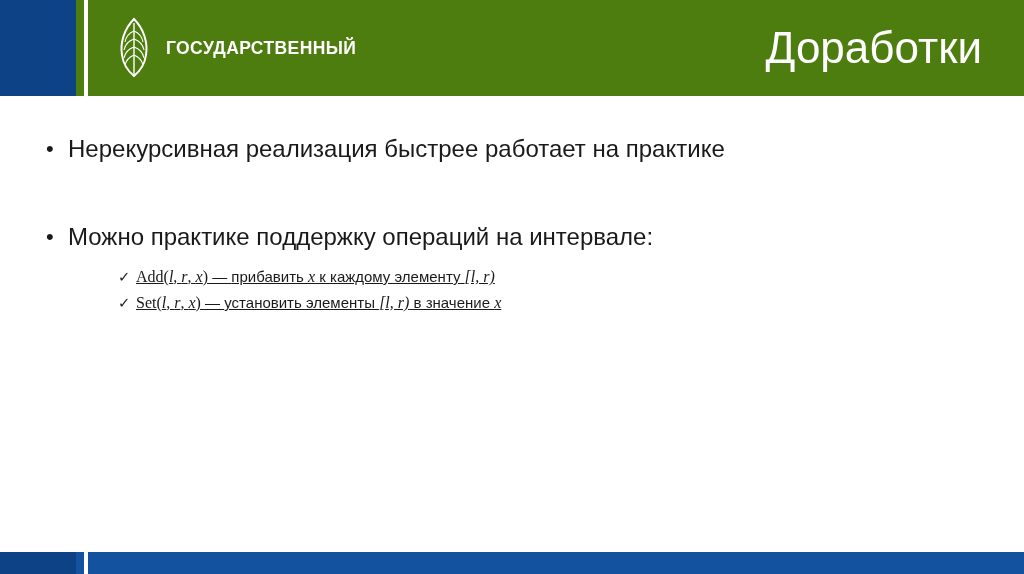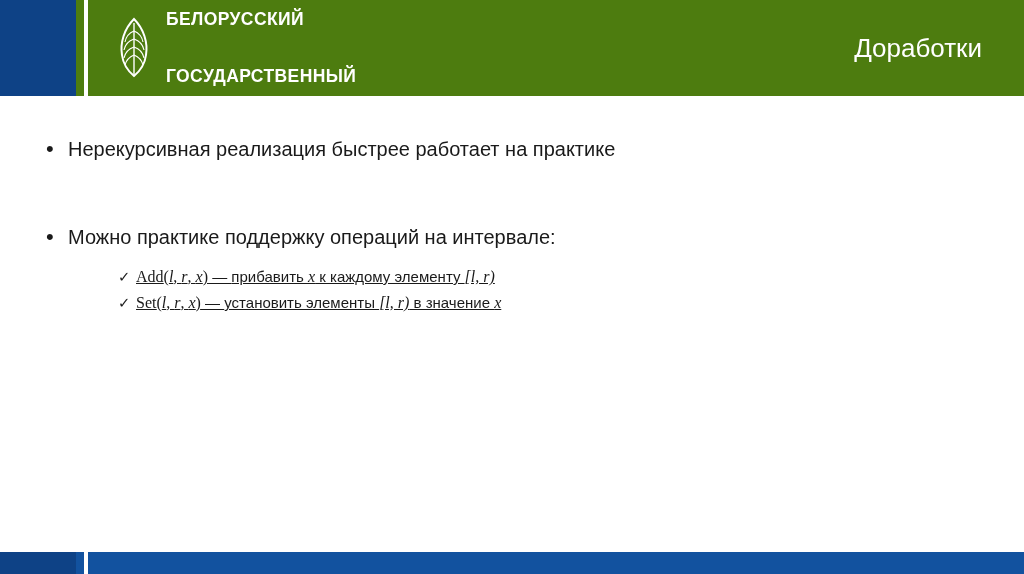--- a/index.html
+++ b/index.html
@@ -67,21 +67,21 @@
     font-weight: bold;
     letter-spacing: 0.4px;
     white-space: pre;
   }
   .logo-text div { white-space: pre; }
   .slide-title {
     position: absolute;
     right: 42px;
     top: 28px;
     color: #ffffff;
-    font-size: 26px;
+    font-size: 44px;
     line-height: 40px;
     font-weight: normal;
     text-align: right;
   }
 
   
   .content {
     position: absolute;
     left: 0;
     top: 96px;
@@ -96,21 +96,21 @@
   .bullet-dot {
     width: 22px;
     flex: none;
     color: #1a1a1a;
     font-size: 22px;
     line-height: 30px;
     text-align: left;
   }
   .bullet-text {
     color: #1a1a1a;
-    font-size: 20px;
+    font-size: 24px;
     line-height: 30px;
   }
   #bullet-1 { left: 46px; top: 38px; }
   #bullet-2 { left: 46px; top: 126px; }
 
   .subitem {
     position: absolute;
     display: flex;
     align-items: flex-start;
     color: #1a1a1a;
@@ -191,20 +191,21 @@
           <path d="M22 38 C17 40, 14 44, 13 48" stroke="#ffffff" stroke-width="1.1" fill="none"></path>
           <path d="M22 14 C27 16, 30 20, 31 25" stroke="#ffffff" stroke-width="1.1" fill="none"></path>
           <path d="M22 22 C28 24, 31 28, 32 33" stroke="#ffffff" stroke-width="1.1" fill="none"></path>
           <path d="M22 30 C28 32, 31 36, 32 41" stroke="#ffffff" stroke-width="1.1" fill="none"></path>
           <path d="M22 38 C27 40, 30 44, 31 48" stroke="#ffffff" stroke-width="1.1" fill="none"></path>
         </svg>
       </span>
       <span class="logo-text">
         <div>БЕЛОРУССКИЙ</div>
         <div>ГОСУДАРСТВЕННЫЙ</div>
+        <div>УНИВЕРСИТЕТ</div>
       </span>
     </div>
 
     <div class="slide-title">Доработки</div>
   </div>
 
   <div class="content">
 
     <div class="bullet" id="bullet-1">
       <span class="bullet-dot">•</span>

